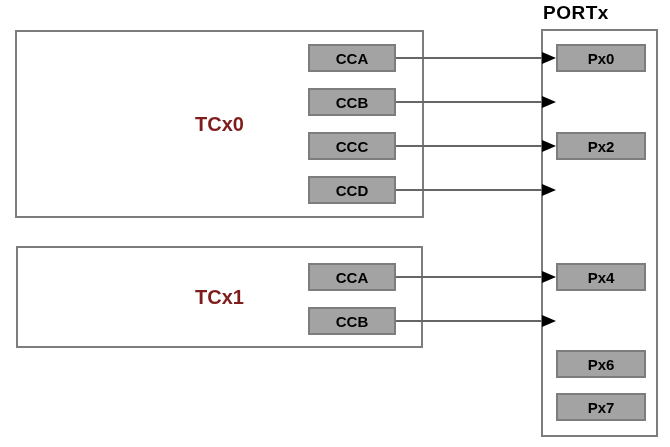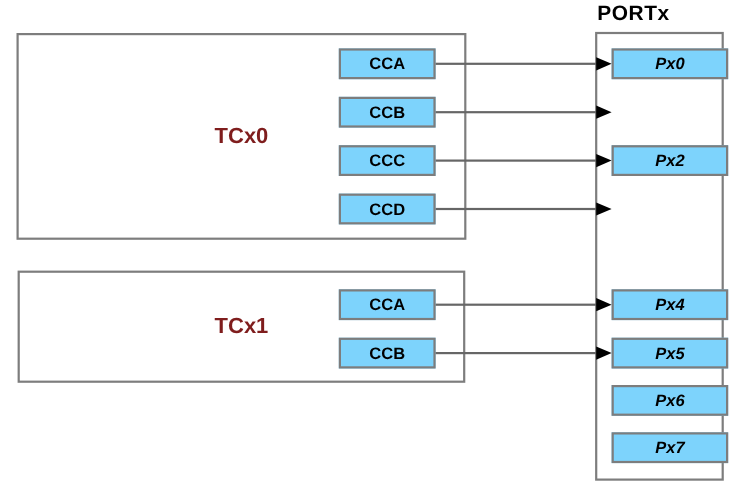--- a/index.html
+++ b/index.html
@@ -42,38 +42,38 @@
     align-items: center;
     justify-content: center;
     font-size: 20px;
     font-weight: bold;
     color: #7f1d1d;
   }
   .small-box {
     position: absolute;
     box-sizing: border-box;
     border: 2px solid #7d7d7d;
-    background: #7dd3fc;
+    background: #a3a3a3;
     display: flex;
     align-items: center;
     justify-content: center;
     font-size: 15px;
     font-weight: bold;
     color: #000000;
   }
   .cc-box { width: 88px; height: 28px; }
   .tc0-box .cc-box { left: 291px; }
   .tc1-box .cc-box { left: 290px; }
   .cc-r0 { top: 12px; }   
   .cc-r1 { top: 56px; }   
   .cc-r2 { top: 100px; }  
   .cc-r3 { top: 144px; }  
   .cc-r4 { top: 15px; }   
   .cc-r5 { top: 59px; }   
-  .px-box { left: 13px; width: 106px; height: 28px; font-style: italic; }
+  .px-box { left: 13px; width: 90px; height: 28px; }
   .px-r0 { top: 13px; }   
   .px-r1 { top: 57px; }   
   .px-r2 { top: 101px; }  
   .px-r3 { top: 145px; }  
   .px-r4 { top: 232px; }  
   .px-r5 { top: 276px; }  
   .px-r6 { top: 319px; }  
   .px-r7 { top: 362px; }  
   .wire {
     position: absolute;
@@ -116,21 +116,20 @@
   <div class="big-box tc1-box">
     <span class="tc-label">TCx1</span>
     <div class="small-box cc-box cc-r4">CCA</div>
     <div class="small-box cc-box cc-r5">CCB</div>
   </div>
 
   <div class="big-box port-box">
     <div class="small-box px-box px-r0">Px0</div>
     <div class="small-box px-box px-r2">Px2</div>
     <div class="small-box px-box px-r4">Px4</div>
-    <div class="small-box px-box px-r5">Px5</div>
     <div class="small-box px-box px-r6">Px6</div>
     <div class="small-box px-box px-r7">Px7</div>
   </div>
 
   <div class="wire w-r0"></div>
   <div class="arrowhead a-r0"></div>
 
   <div class="wire w-r1"></div>
   <div class="arrowhead a-r1"></div>
 

